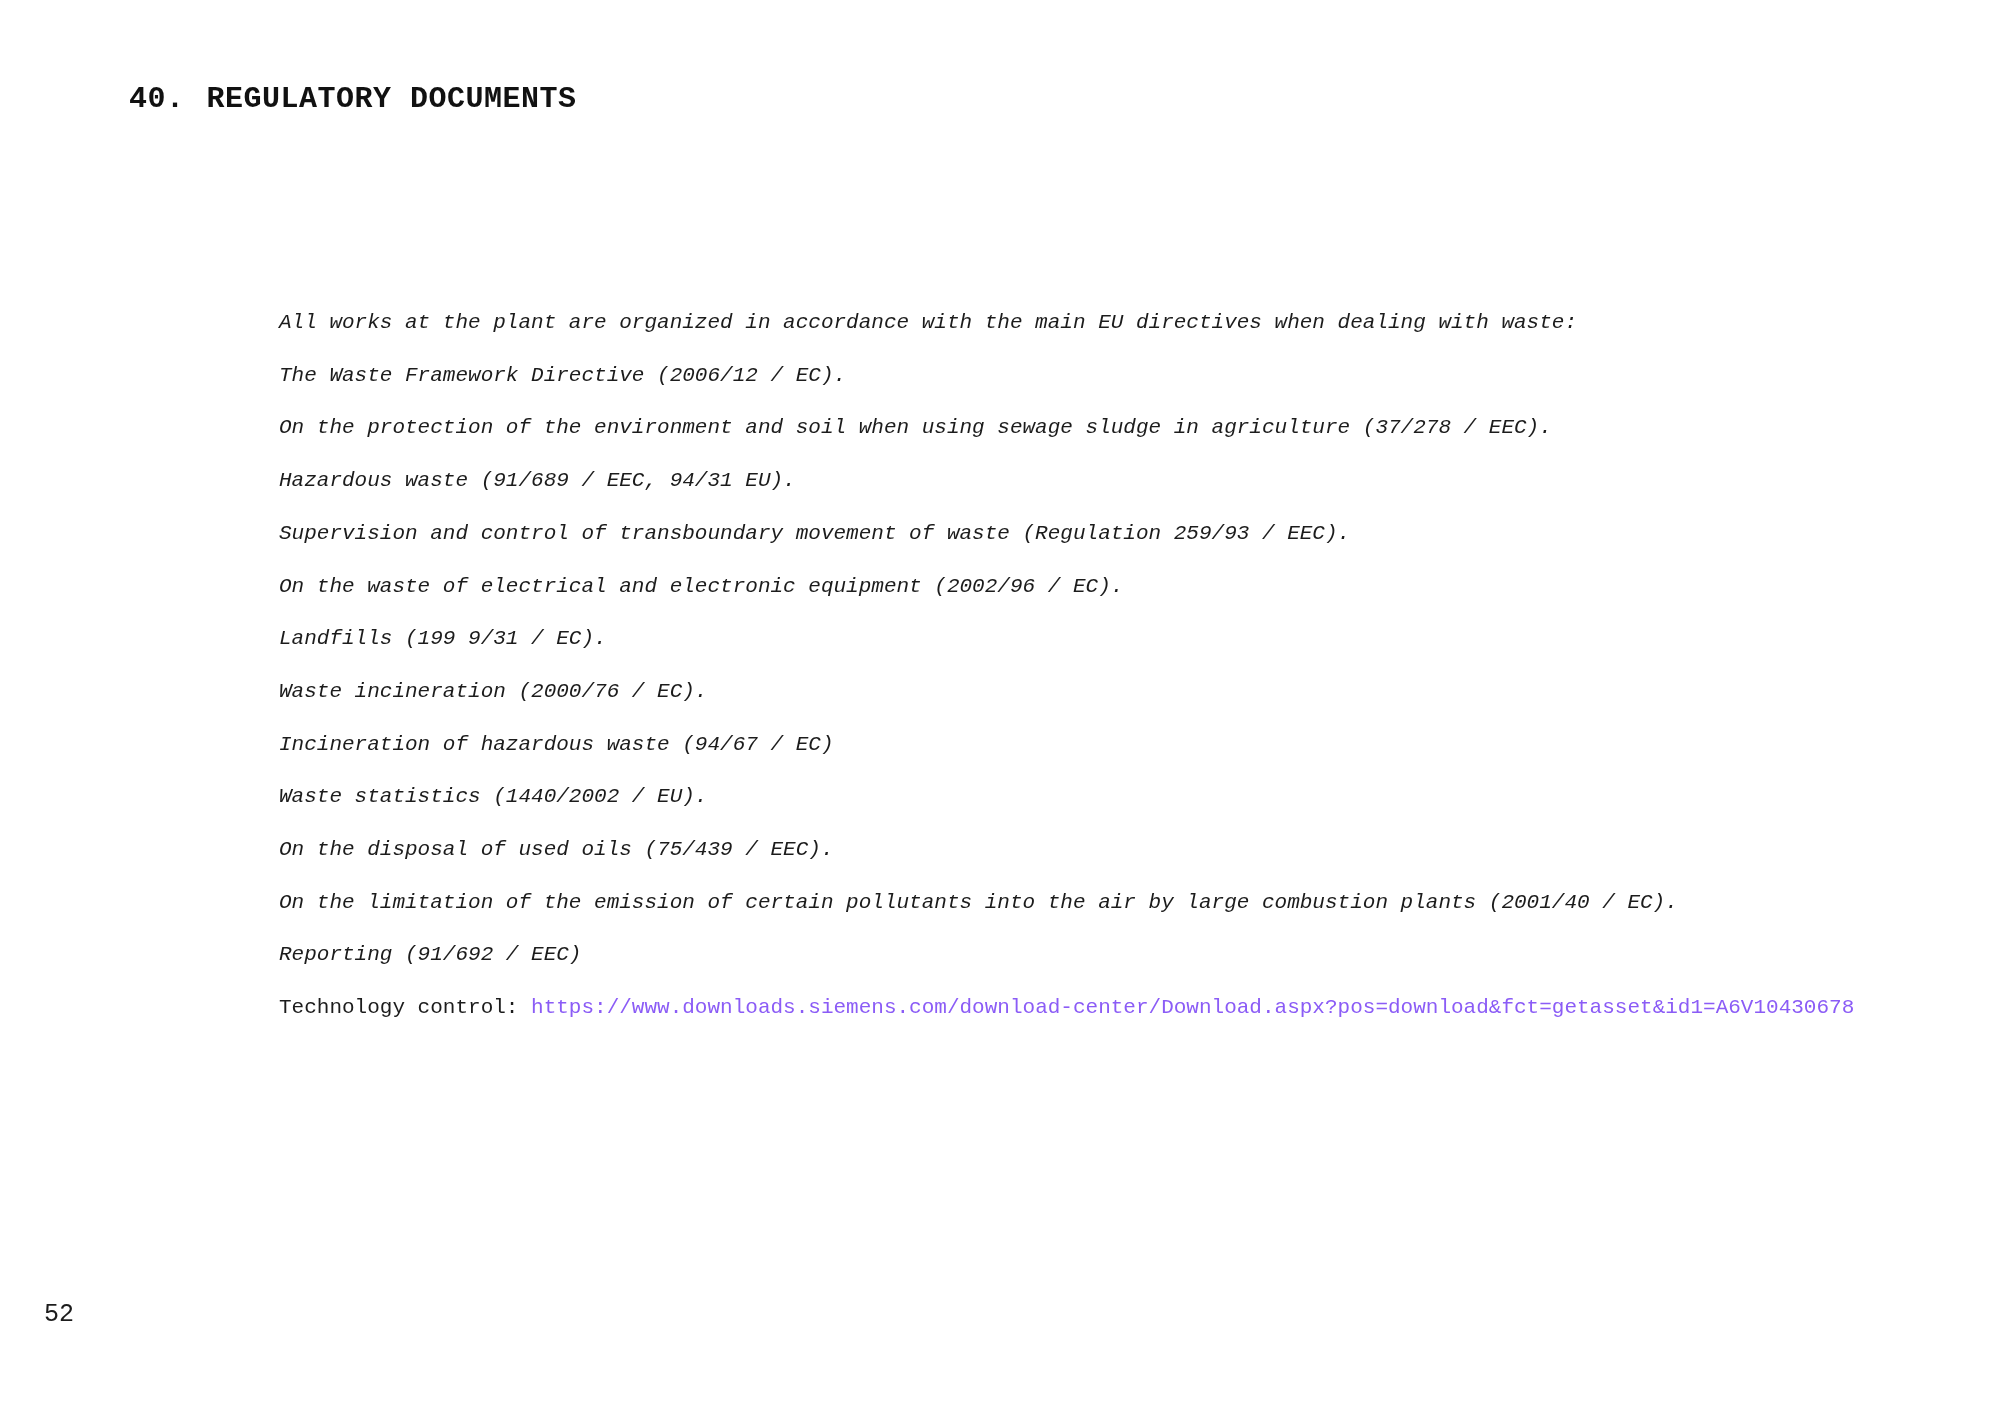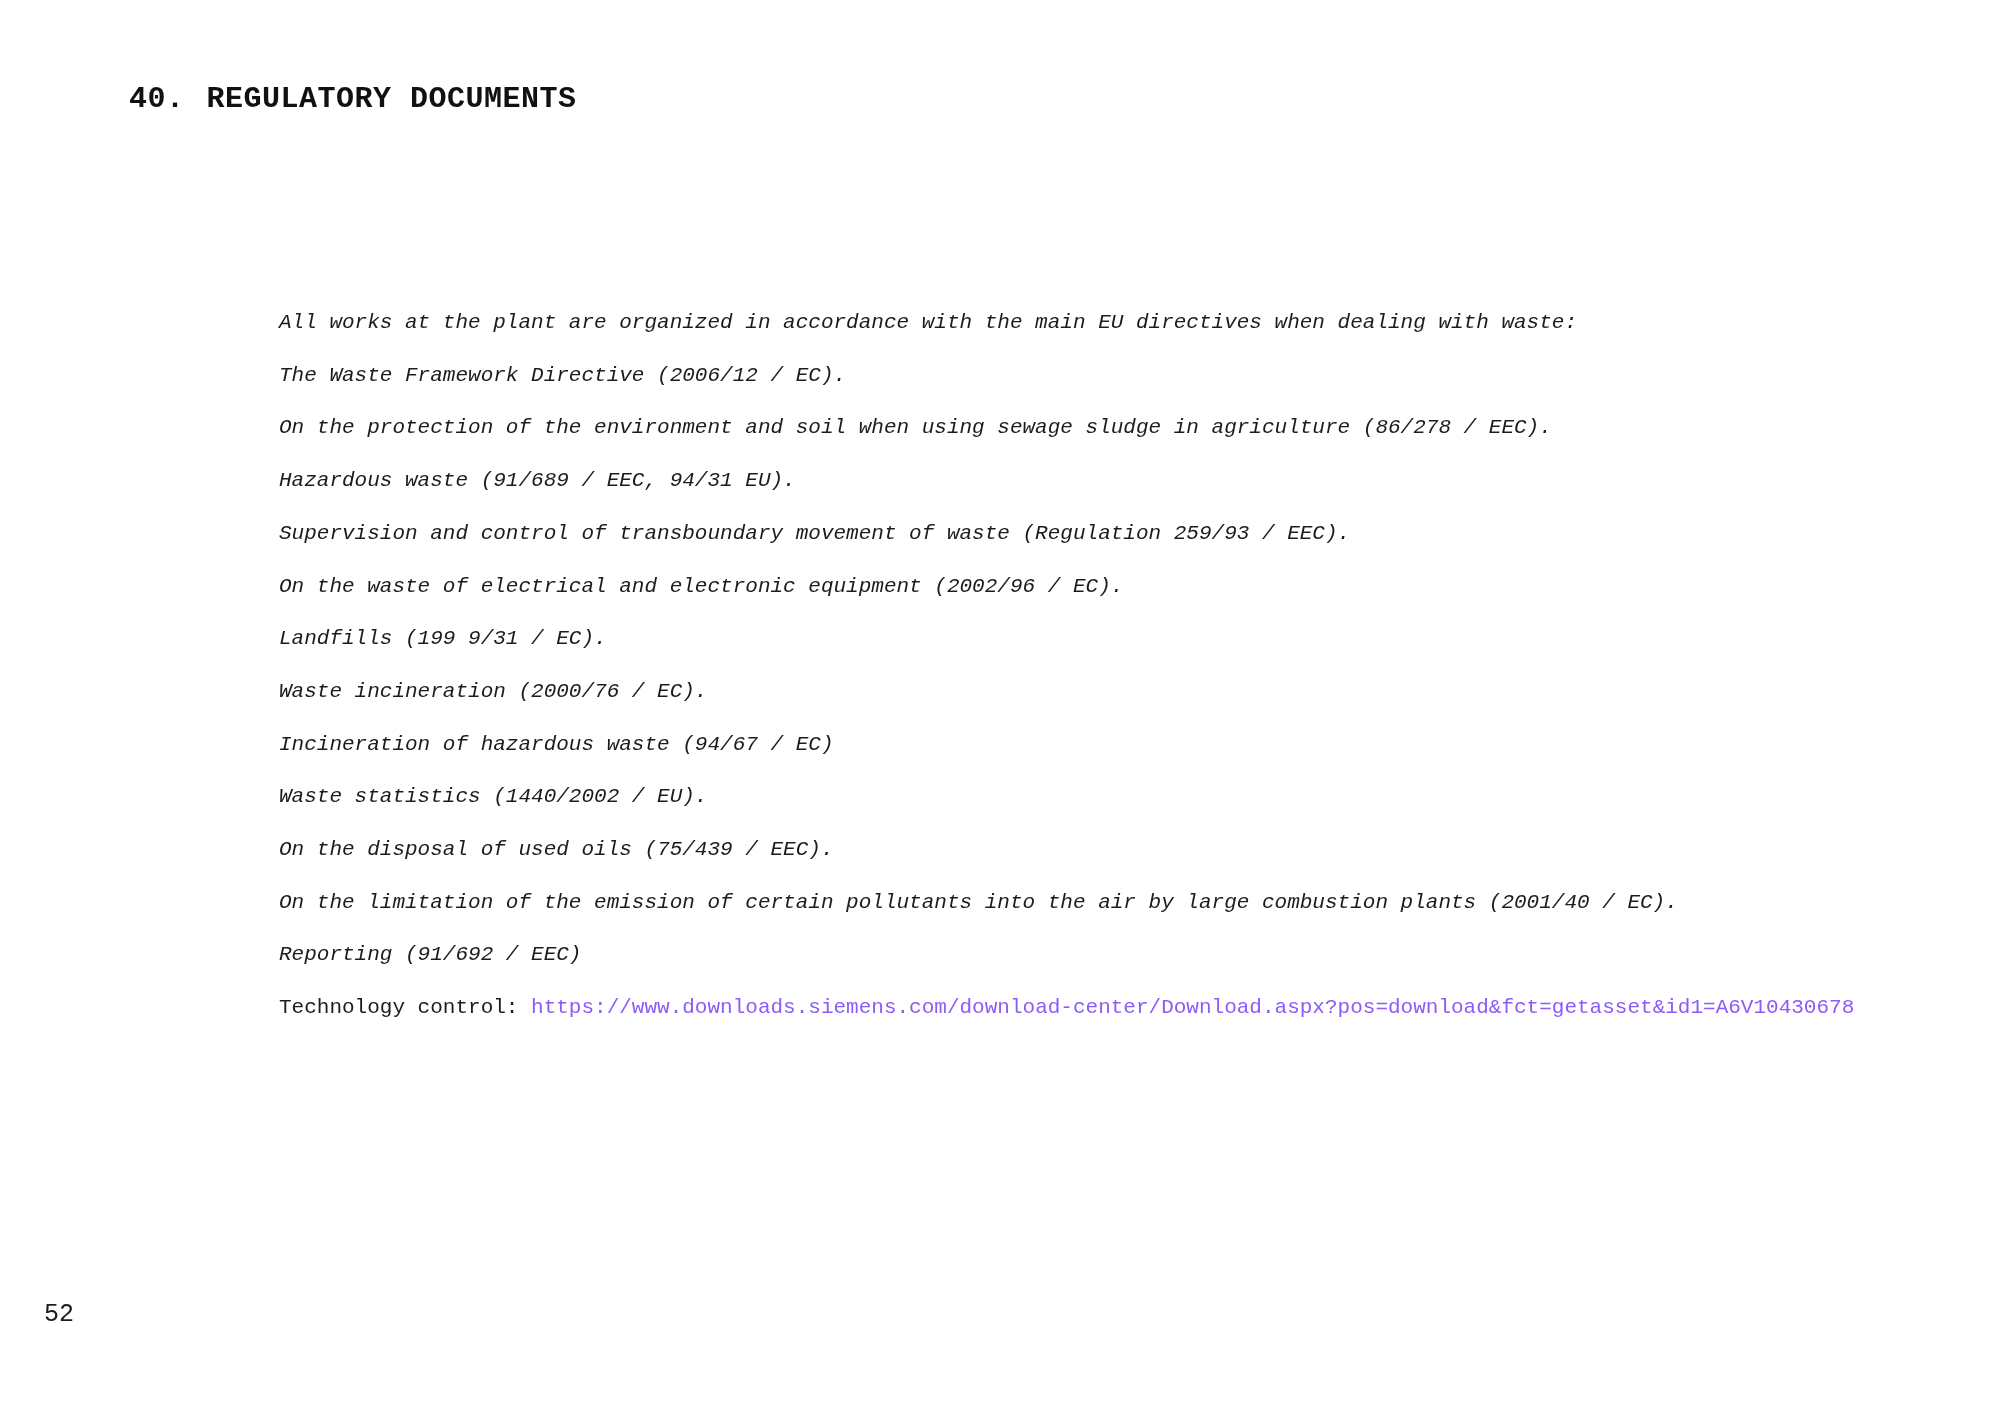--- a/index.html
+++ b/index.html
@@ -66,21 +66,21 @@
 
 <div class="page">
 
   <div class="heading">
     <span class="num">40.</span><span>REGULATORY DOCUMENTS</span>
   </div>
 
   <div class="body-text">
     <p>All works at the plant are organized in accordance with the main EU directives when dealing with waste:</p>
     <p>The Waste Framework Directive (2006/12 / EC).</p>
-    <p>On the protection of the environment and soil when using sewage sludge in agriculture (86/278 / EEC).</p>
+    <p>On the protection of the environment and soil when using sewage sludge in agriculture (37/278 / EEC).</p>
     <p>Hazardous waste (91/689 / EEC, 94/31 EU).</p>
     <p>Supervision and control of transboundary movement of waste (Regulation 259/93 / EEC).</p>
     <p>On the waste of electrical and electronic equipment (2002/96 / EC).</p>
     <p>Landfills (199 9/31 / EC).</p>
     <p>Waste incineration (2000/76 / EC).</p>
     <p>Incineration of hazardous waste (94/67 / EC)</p>
     <p>Waste statistics (1440/2002 / EU).</p>
     <p>On the disposal of used oils (75/439 / EEC).</p>
     <p>On the limitation of the emission of certain pollutants into the air by large combustion plants (2001/40 / EC).</p>
     <p>Reporting (91/692 / EEC)</p>

